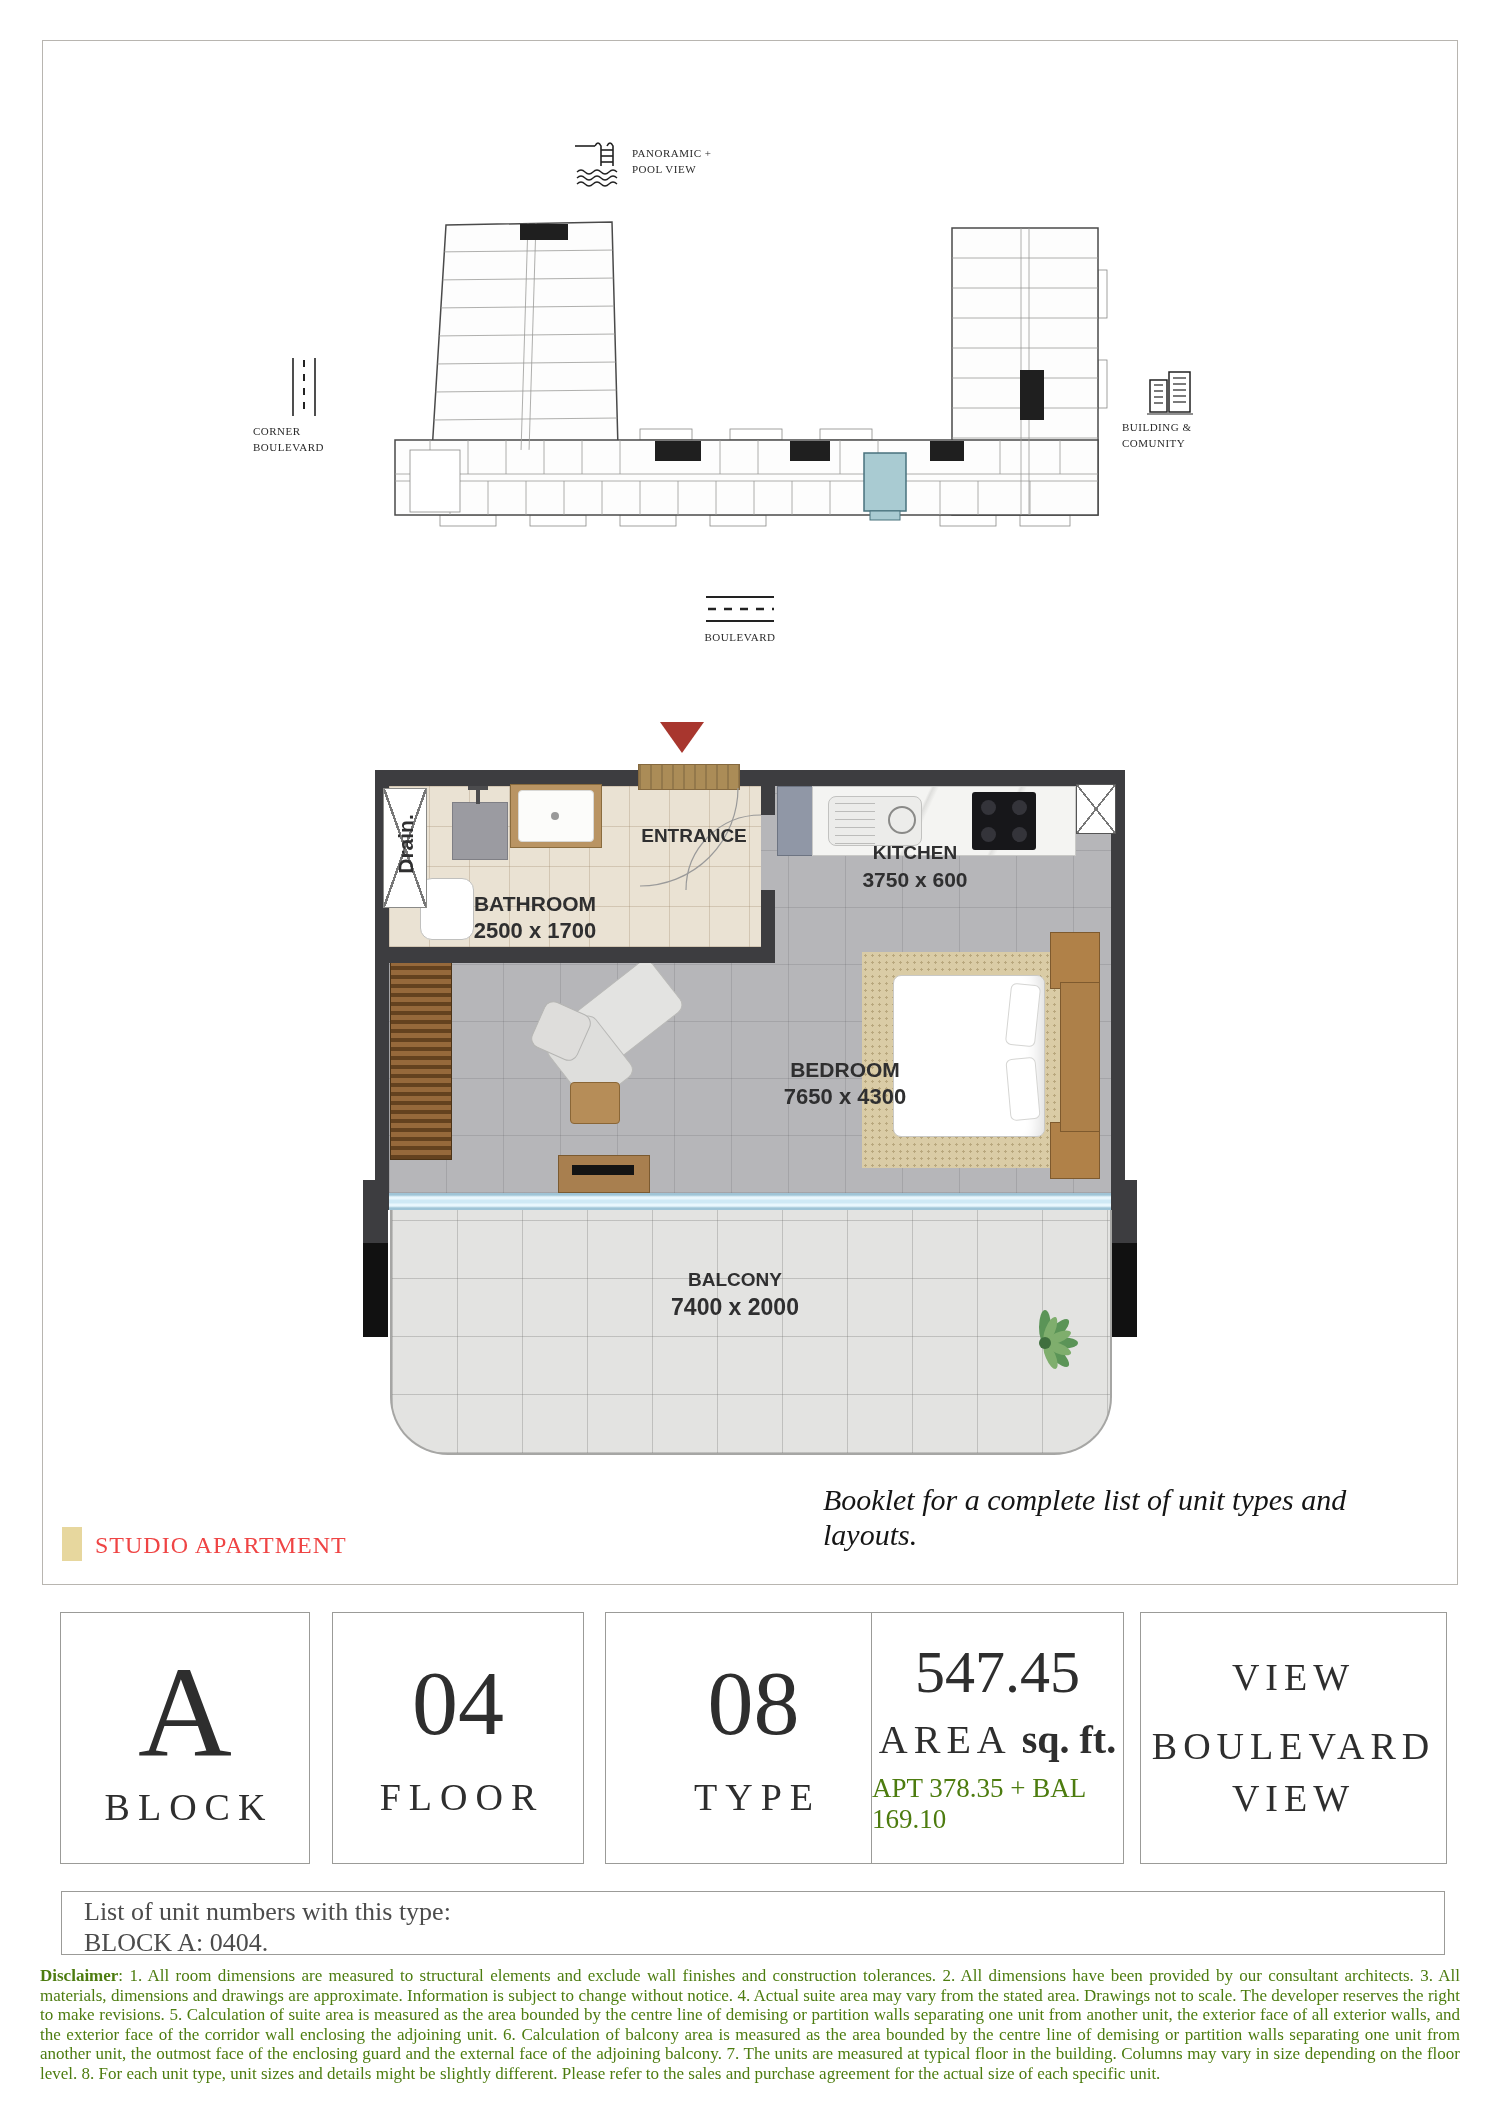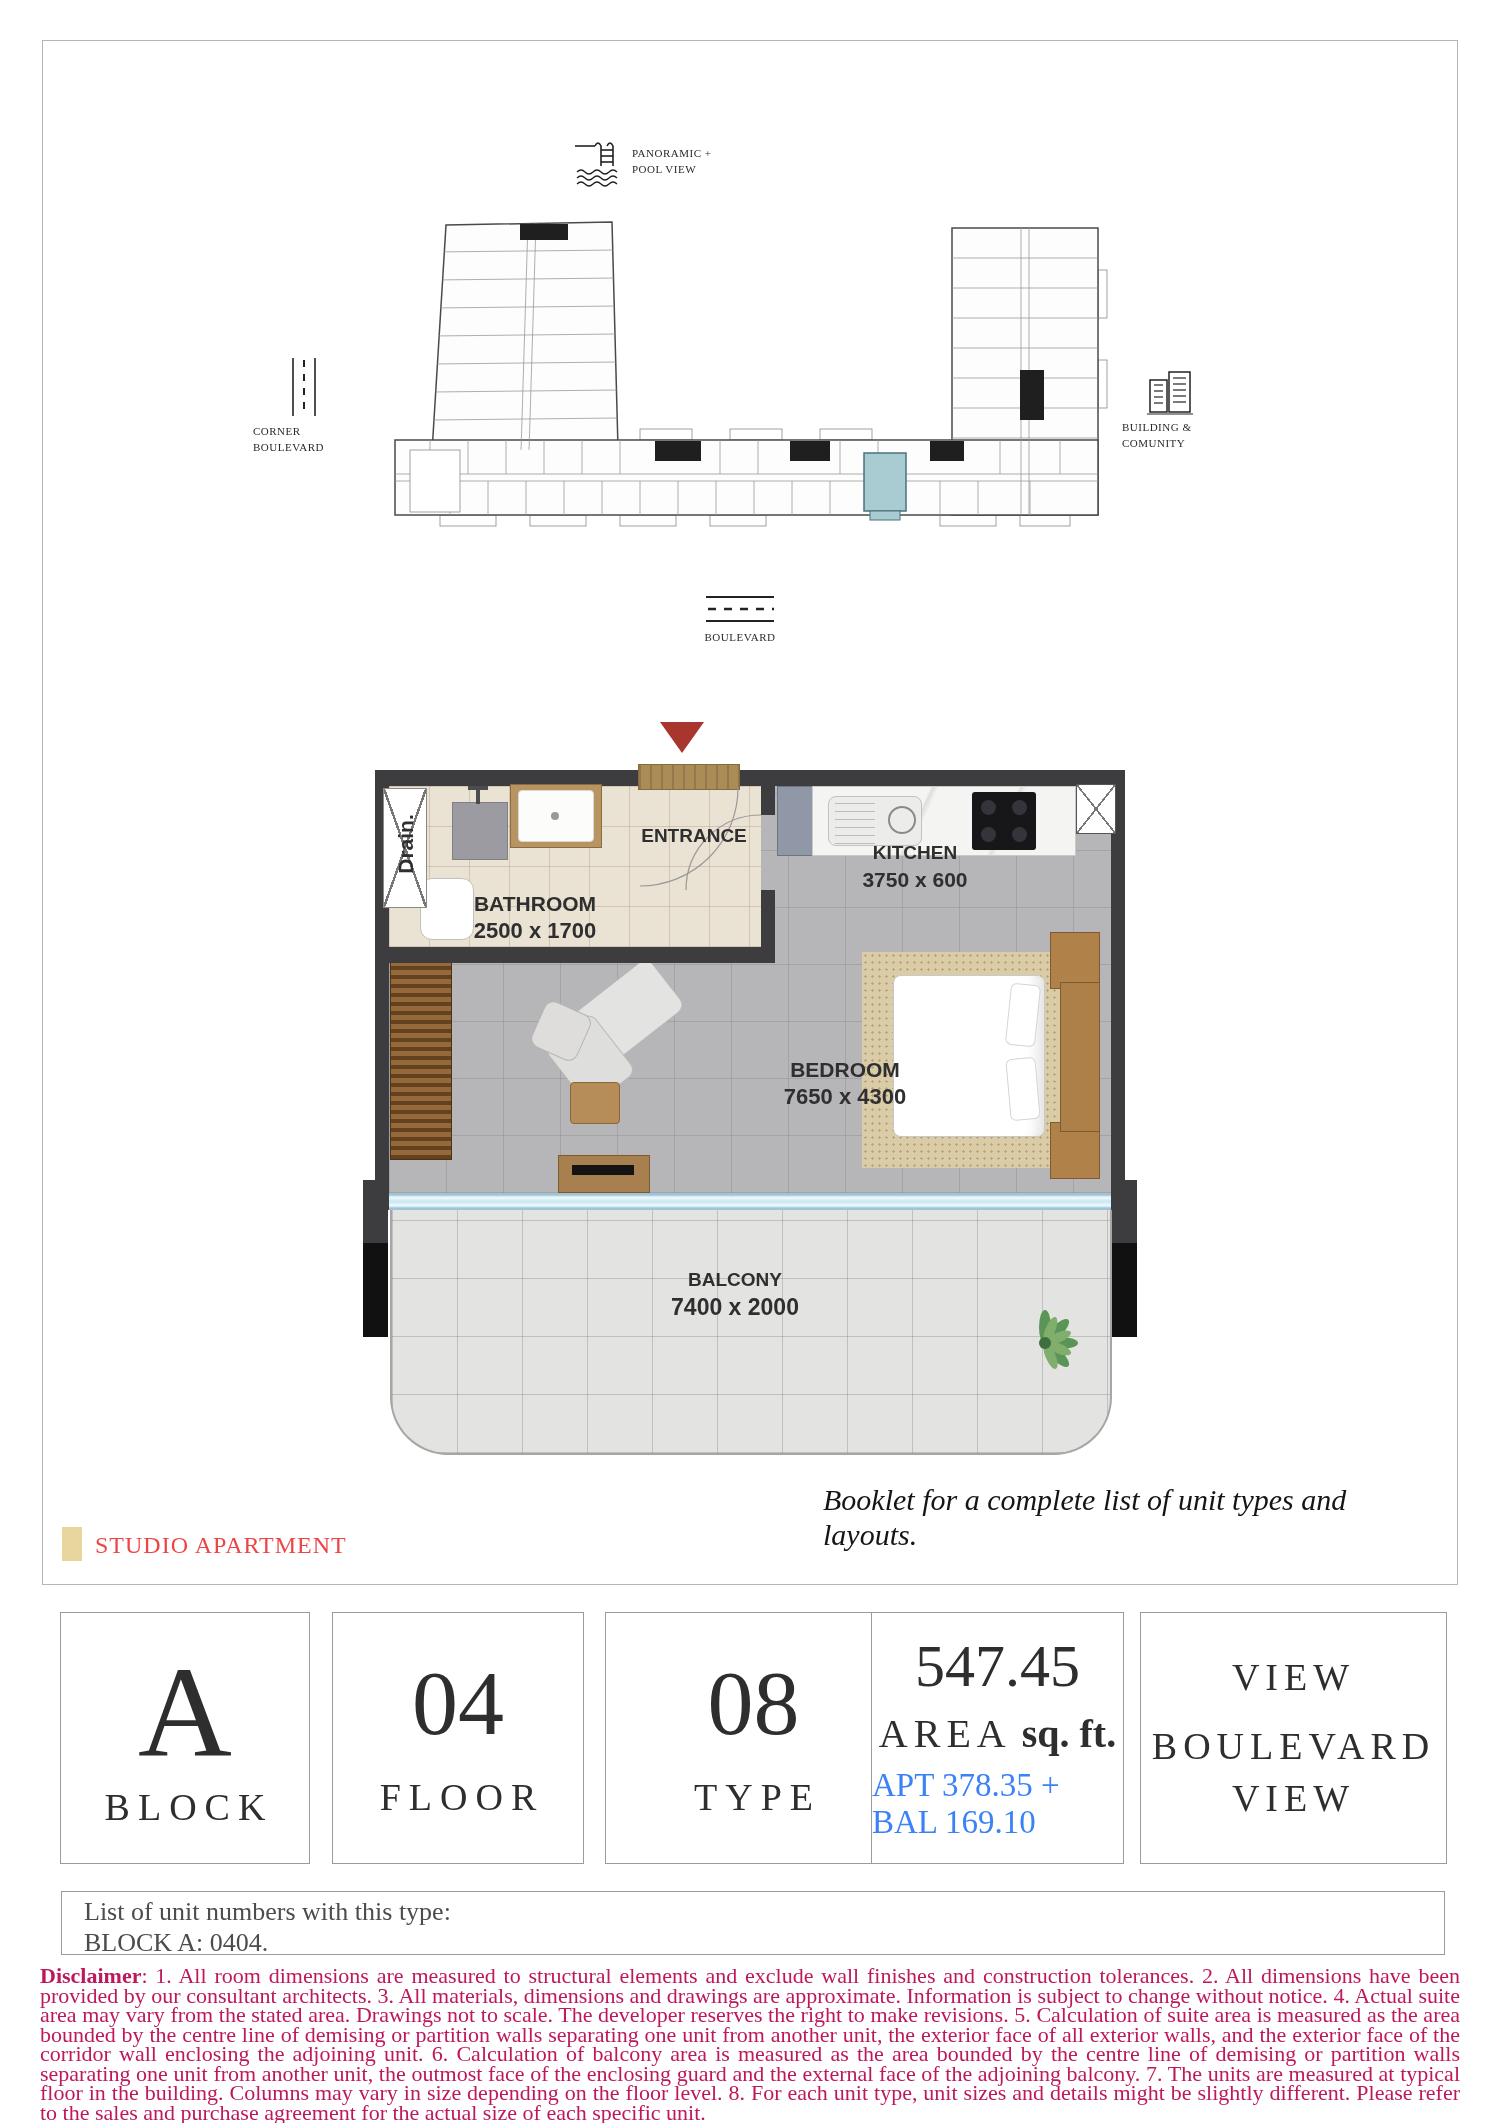--- a/index.html
+++ b/index.html
@@ -28,21 +28,21 @@
   .wood{background-color:#ab8c57;background-image:repeating-linear-gradient(90deg,rgba(0,0,0,.14) 0 2px,transparent 2px 11px);border:1px solid #85693f;}
   .closet{background-color:#7e5632;background-image:repeating-linear-gradient(0deg,#64421f 0 4px,#96693b 4px 9px);border:1px solid #4c3316;}
   .whitebox{background:#fff;border:1.5px solid #555;}
   .xlines{background-image:linear-gradient(to top right,transparent 48.5%,#777 48.5%,#777 51.5%,transparent 51.5%),
                            linear-gradient(to bottom right,transparent 48.5%,#777 48.5%,#777 51.5%,transparent 51.5%);}
   
   .ibox{border:1.5px solid #9b9b98;background:#fff;display:flex;flex-direction:column;align-items:center;justify-content:center;}
   .ibox .big{color:#2e2e2e;line-height:1;}
   .ibox .lbl{font-size:38px;letter-spacing:8px;color:#2e2e2e;margin-top:26px;text-indent:8px;}
   .note{font-style:italic;font-size:30px;line-height:35px;color:#151515;font-weight:500;}
-  .disc{font-size:22px;line-height:19.5px;text-align:justify;color:#be185d;}
+  .disc{font-size:17px;line-height:19.5px;text-align:justify;color:#4d7c0f;}
   .listbox{border:1.5px solid #9b9b98;}
   .listbox div{font-size:26px;color:#4c4c4c;line-height:31px;}
 </style>
 </head>
 <body>
 
 <div class="page">
 
   <div class="abs frame" style="left:42px;top:40px;width:1414px;height:1543px;"></div>
 
@@ -325,21 +325,21 @@
   <div class="abs ibox" style="left:605px;top:1612px;width:255px;height:250px;padding-left:20px;">
     <div class="big" style="font-size:92px;">08</div>
     <div class="lbl">TYPE</div>
   </div>
   <div class="abs ibox" style="left:871px;top:1612px;width:251px;height:250px;">
     <div class="big" style="font-size:60px;">547.45</div>
     <div style="font-size:40px;color:#2e2e2e;margin-top:14px;">
       <span style="letter-spacing:6px;">AREA</span>
       <span style="font-weight:bold;">sq. ft.</span>
     </div>
-    <div style="font-size:33px;color:#3b82f6;margin-top:10px;">APT 378.35 + BAL 169.10</div>
+    <div style="font-size:27px;color:#4d7c0f;margin-top:10px;">APT 378.35 + BAL 169.10</div>
   </div>
   <div class="abs ibox" style="left:1140px;top:1612px;width:305px;height:250px;">
     <div style="font-size:38px;letter-spacing:6px;color:#2e2e2e;line-height:1.35;">VIEW</div>
     <div style="font-size:38px;letter-spacing:6px;color:#2e2e2e;line-height:1.35;margin-top:18px;">BOULEVARD</div>
     <div style="font-size:38px;letter-spacing:6px;color:#2e2e2e;line-height:1.35;">VIEW</div>
   </div>
 
   <div class="abs listbox" style="left:61px;top:1891px;width:1384px;height:64px;padding:4px 0 0 22px;box-sizing:border-box;">
     <div>List of unit numbers with this type:</div>
     <div>BLOCK A: 0404.</div>

